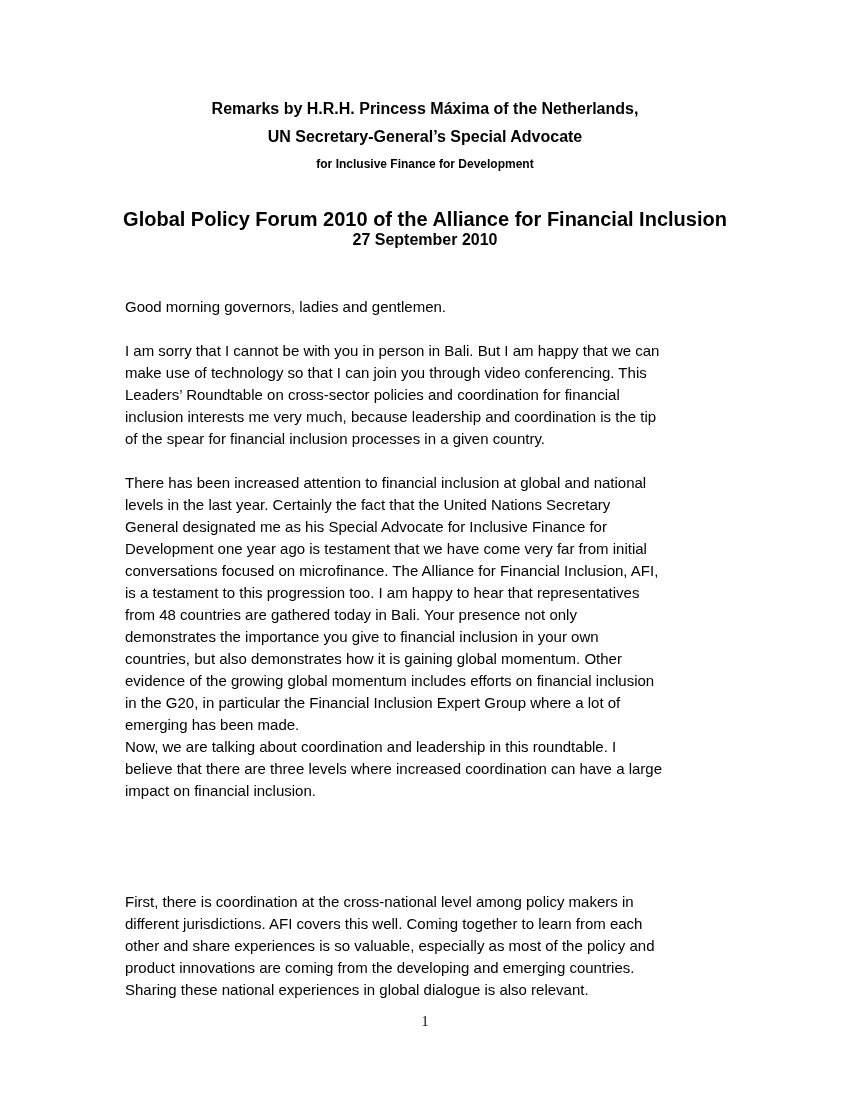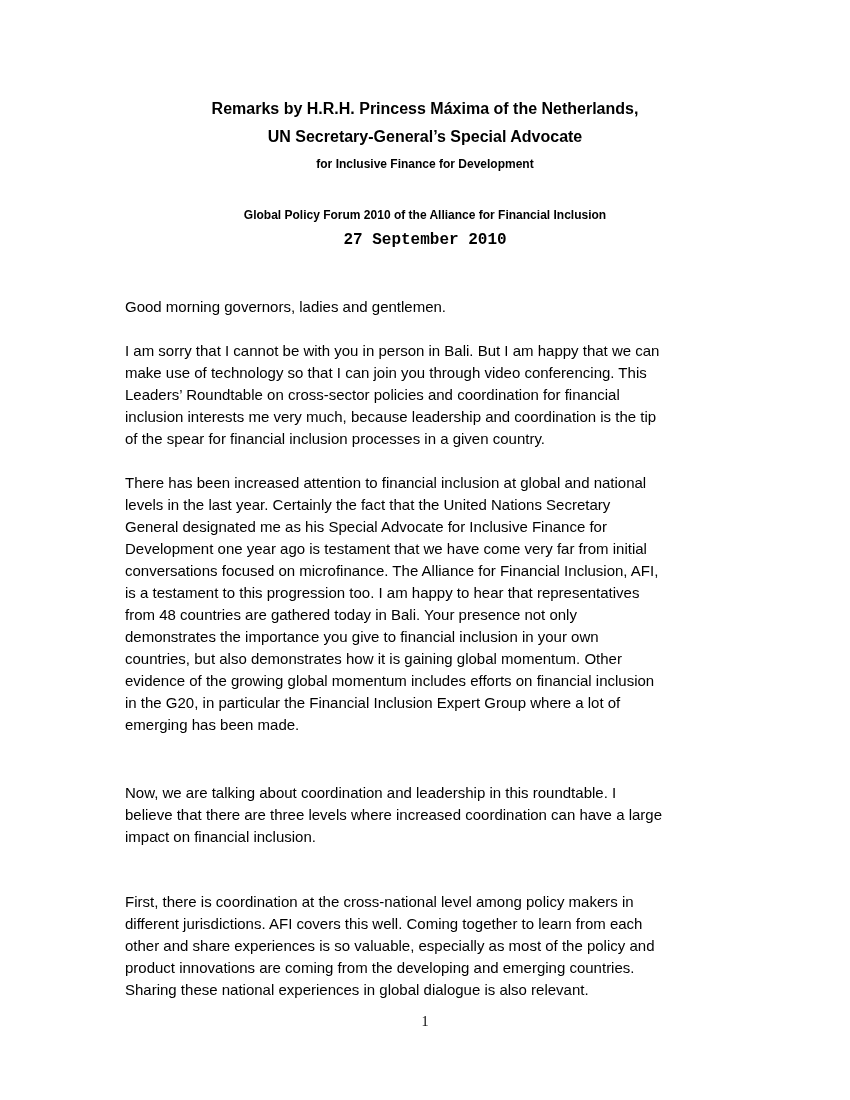--- a/index.html
+++ b/index.html
@@ -52,22 +52,22 @@
   </style>
 </head>
 <body>
 
 <div class="page">
 
   <div class="title-line" style="top:100px; font-weight:bold; font-size:16px;">Remarks by H.R.H. Princess Máxima of the Netherlands,</div>
   <div class="title-line" style="top:128px; font-weight:bold; font-size:16px;">UN Secretary-General’s Special Advocate</div>
   <div class="title-line" style="top:157px; font-weight:bold; font-size:12px;">for Inclusive Finance for Development</div>
 
-  <div class="title-line" style="top:208px; font-weight:bold; font-size:12px;">Global Policy Forum 2010 of the Alliance for Financial Inclusion</div>
-  <div class="title-line" style="top:231px; font-weight:bold; font-size:16px;font-family:Liberation Mono, monospace;">27 September 2010</div>
+  <div class="title-line" style="top:208px; font-weight:bold; font-size:20px;">Global Policy Forum 2010 of the Alliance for Financial Inclusion</div>
+  <div class="title-line" style="top:231px; font-weight:bold; font-size:16px;">27 September 2010</div>
 
   <div class="para" style="top:296px;">
     <span class="line">Good morning governors, ladies and gentlemen.</span>
   </div>
 
   <div class="para" style="top:340px;">
     <span class="line">I am sorry that I cannot be with you in person in Bali.  But I am happy that we can</span>
     <span class="line">make use of technology so that I can join you through video conferencing.  This</span>
     <span class="line">Leaders’ Roundtable on cross-sector policies and coordination for financial</span>
     <span class="line">inclusion interests me very much, because leadership and coordination is the tip</span>
@@ -82,21 +82,21 @@
     <span class="line">conversations focused on microfinance.  The Alliance for Financial Inclusion, AFI,</span>
     <span class="line">is a testament to this progression too.  I am happy to hear that representatives</span>
     <span class="line">from 48 countries are gathered today in Bali.  Your presence not only</span>
     <span class="line">demonstrates the importance you give to financial inclusion in your own</span>
     <span class="line">countries, but also demonstrates how it is gaining global momentum.  Other</span>
     <span class="line">evidence of the growing global momentum includes efforts on financial inclusion</span>
     <span class="line">in the G20, in particular the Financial Inclusion Expert Group where a lot of</span>
     <span class="line">emerging has been made.</span>
   </div>
 
-  <div class="para" style="top:782px;">
+  <div class="para" style="top:736px;">
     <span class="line">Now, we are talking about coordination and leadership in this roundtable.  I</span>
     <span class="line">believe that there are three levels where increased coordination can have a large</span>
     <span class="line">impact on financial inclusion.</span>
   </div>
 
   <div class="para" style="top:847px;margin-top:44px;">
     <span class="line">First, there is coordination at the cross-national level among policy makers in</span>
     <span class="line">different jurisdictions. AFI covers this well. Coming together to learn from each</span>
     <span class="line">other and share experiences is so valuable, especially as most of the policy and</span>
     <span class="line">product innovations are coming from the developing and emerging countries.</span>

